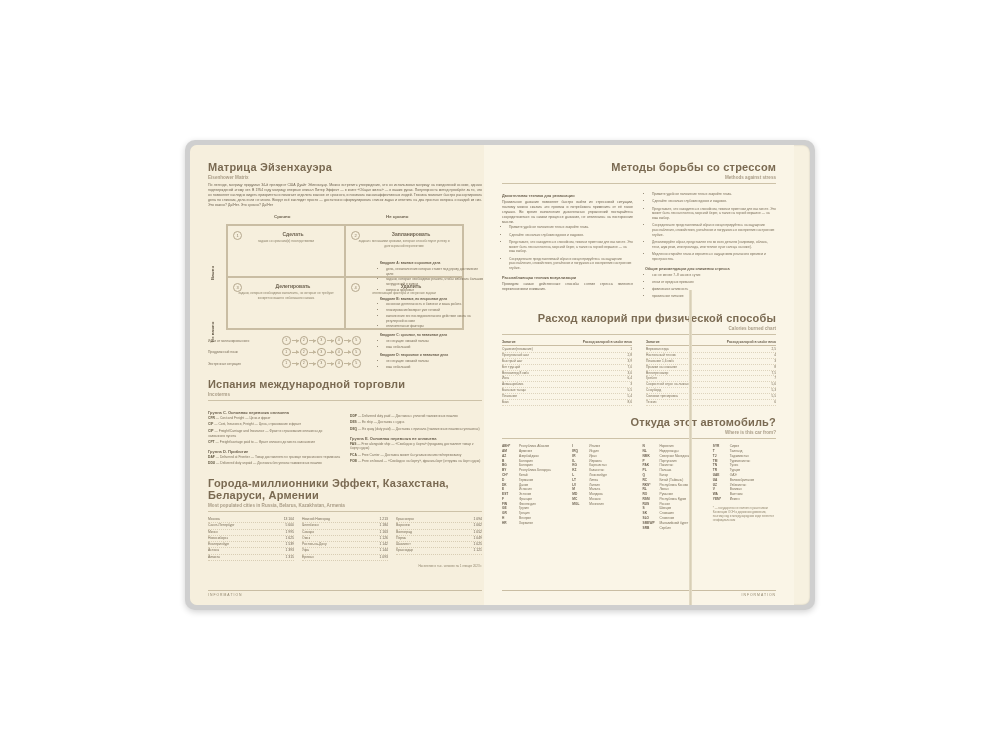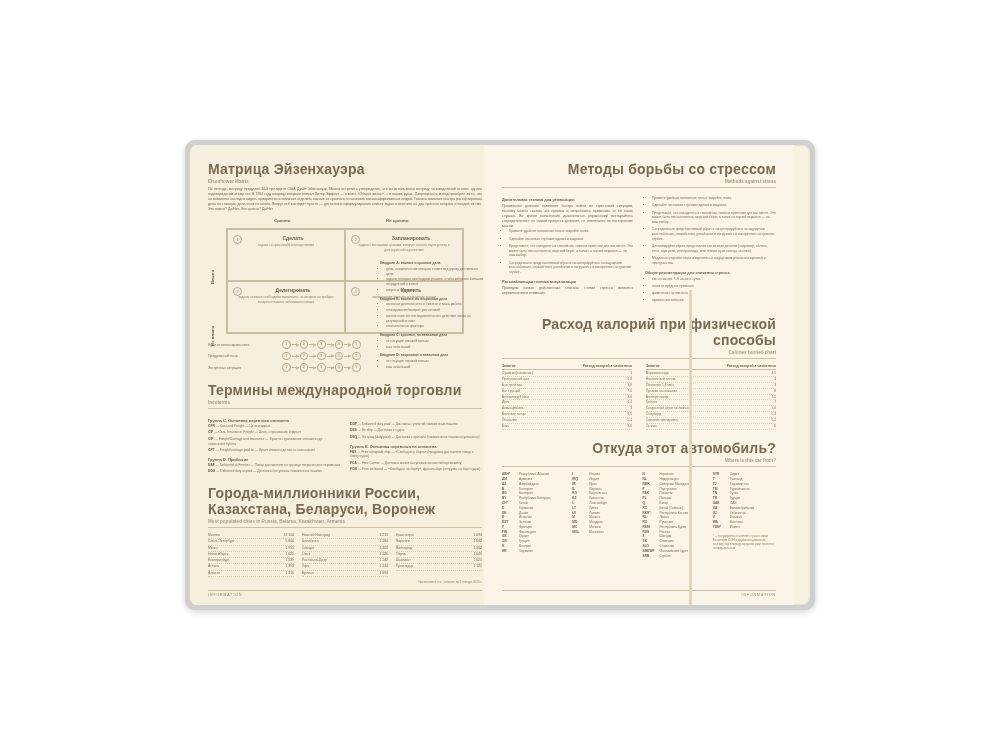--- a/index.html
+++ b/index.html
@@ -30,21 +30,21 @@
     position:absolute;top:0;height:460px;overflow:hidden;
   }
   .page.left{left:0;width:310px;background:#f6efdd;}
   .page.right{left:294px;width:310px;background:#faf5e7;}
 
   .inner{position:absolute;left:0;top:0;right:0;bottom:0;padding:16px 18px 0 18px;box-sizing:border-box;}
 
   h2.sec{
     margin:0 0 2px 0;
     color:#7a6a52;
-    font-size:14px;
+    font-size:11px;
     font-weight:bold;
     letter-spacing:.2px;
   }
   .sec-en{
     color:#a99c86;font-size:4.6px;margin:0 0 3px 0;font-weight:bold;
   }
   .rule{height:1px;background:#cdc2a8;margin:3px 0 5px 0;}
 
   .body-txt{color:#6f6452;font-size:3.5px;line-height:1.45;text-align:justify;}
 
@@ -228,21 +228,21 @@
             <li>не несущие никакой пользы</li>
             <li>ваш небольшой</li>
           </ul>
           <div class="qh">Квадрант D: несрочные и неважные дела</div>
           <ul>
             <li>не несущие никакой пользы</li>
             <li>ваш небольшой</li>
           </ul>
         </div>
 
-        <h2 class="sec" style="margin-top:10px;">Термины международной торговли</h2>
+        <h2 class="sec" style="margin-top:10px;">Испания международной торговли</h2>
         <div class="sec-en">Incoterms</div>
         <div class="rule"></div>
 
         <div class="cols2">
           <div>
             <div class="grp-h">Группа C. Основная перевозка оплачена</div>
             <div class="term"><b>CFR</b> — Cost and Freight — Цена и фрахт</div>
             <div class="term"><b>CIF</b> — Cost, Insurance, Freight — Цена, страхование и фрахт</div>
             <div class="term"><b>CIP</b> — Freight/Carriage and Insurance — Фрахт и страхование оплачены до названного пункта</div>
             <div class="term"><b>CPT</b> — Freight/carriage paid to — Фрахт оплачен до места назначения</div>
@@ -254,21 +254,21 @@
             <div class="term" style="margin-top:8px;"><b>DDP</b> — Delivered duty paid — Доставка с уплатой таможенных пошлин</div>
             <div class="term"><b>DES</b> — Ex ship — Доставка с судна</div>
             <div class="term"><b>DEQ</b> — Ex quay (duty paid) — Доставка с причала (таможенные пошлины уплачены)</div>
             <div class="grp-h">Группа E. Основная перевозка не оплачена</div>
             <div class="term"><b>FAS</b> — Free alongside ship — «Свободно у борта» (продавец доставляет товар к борту судна)</div>
             <div class="term"><b>FCA</b> — Free Carrier — Доставка может бы указанном месте/перевозчику</div>
             <div class="term"><b>FOB</b> — Free on board — «Свободно на борту», франко-борт (отгрузка на борт судна)</div>
           </div>
         </div>
 
-        <h2 class="sec" style="margin-top:9px;">Города-миллионники России, Казахстана, Беларуси, Воронеж</h2>
+        <h2 class="sec" style="margin-top:9px;">Города-миллионники Эффект, Казахстана, Беларуси, Армении</h2>
         <div class="sec-en">Most populated cities in Russia, Belarus, Kazakhstan, Armenia</div>
         <div class="rule"></div>
 
         <div class="cities">
           <div class="cc">
             <div class="crow">
                 <span class="nm">Москва</span>
                 <span class="vl">13 104</span>
               </div>
             <div class="crow">

